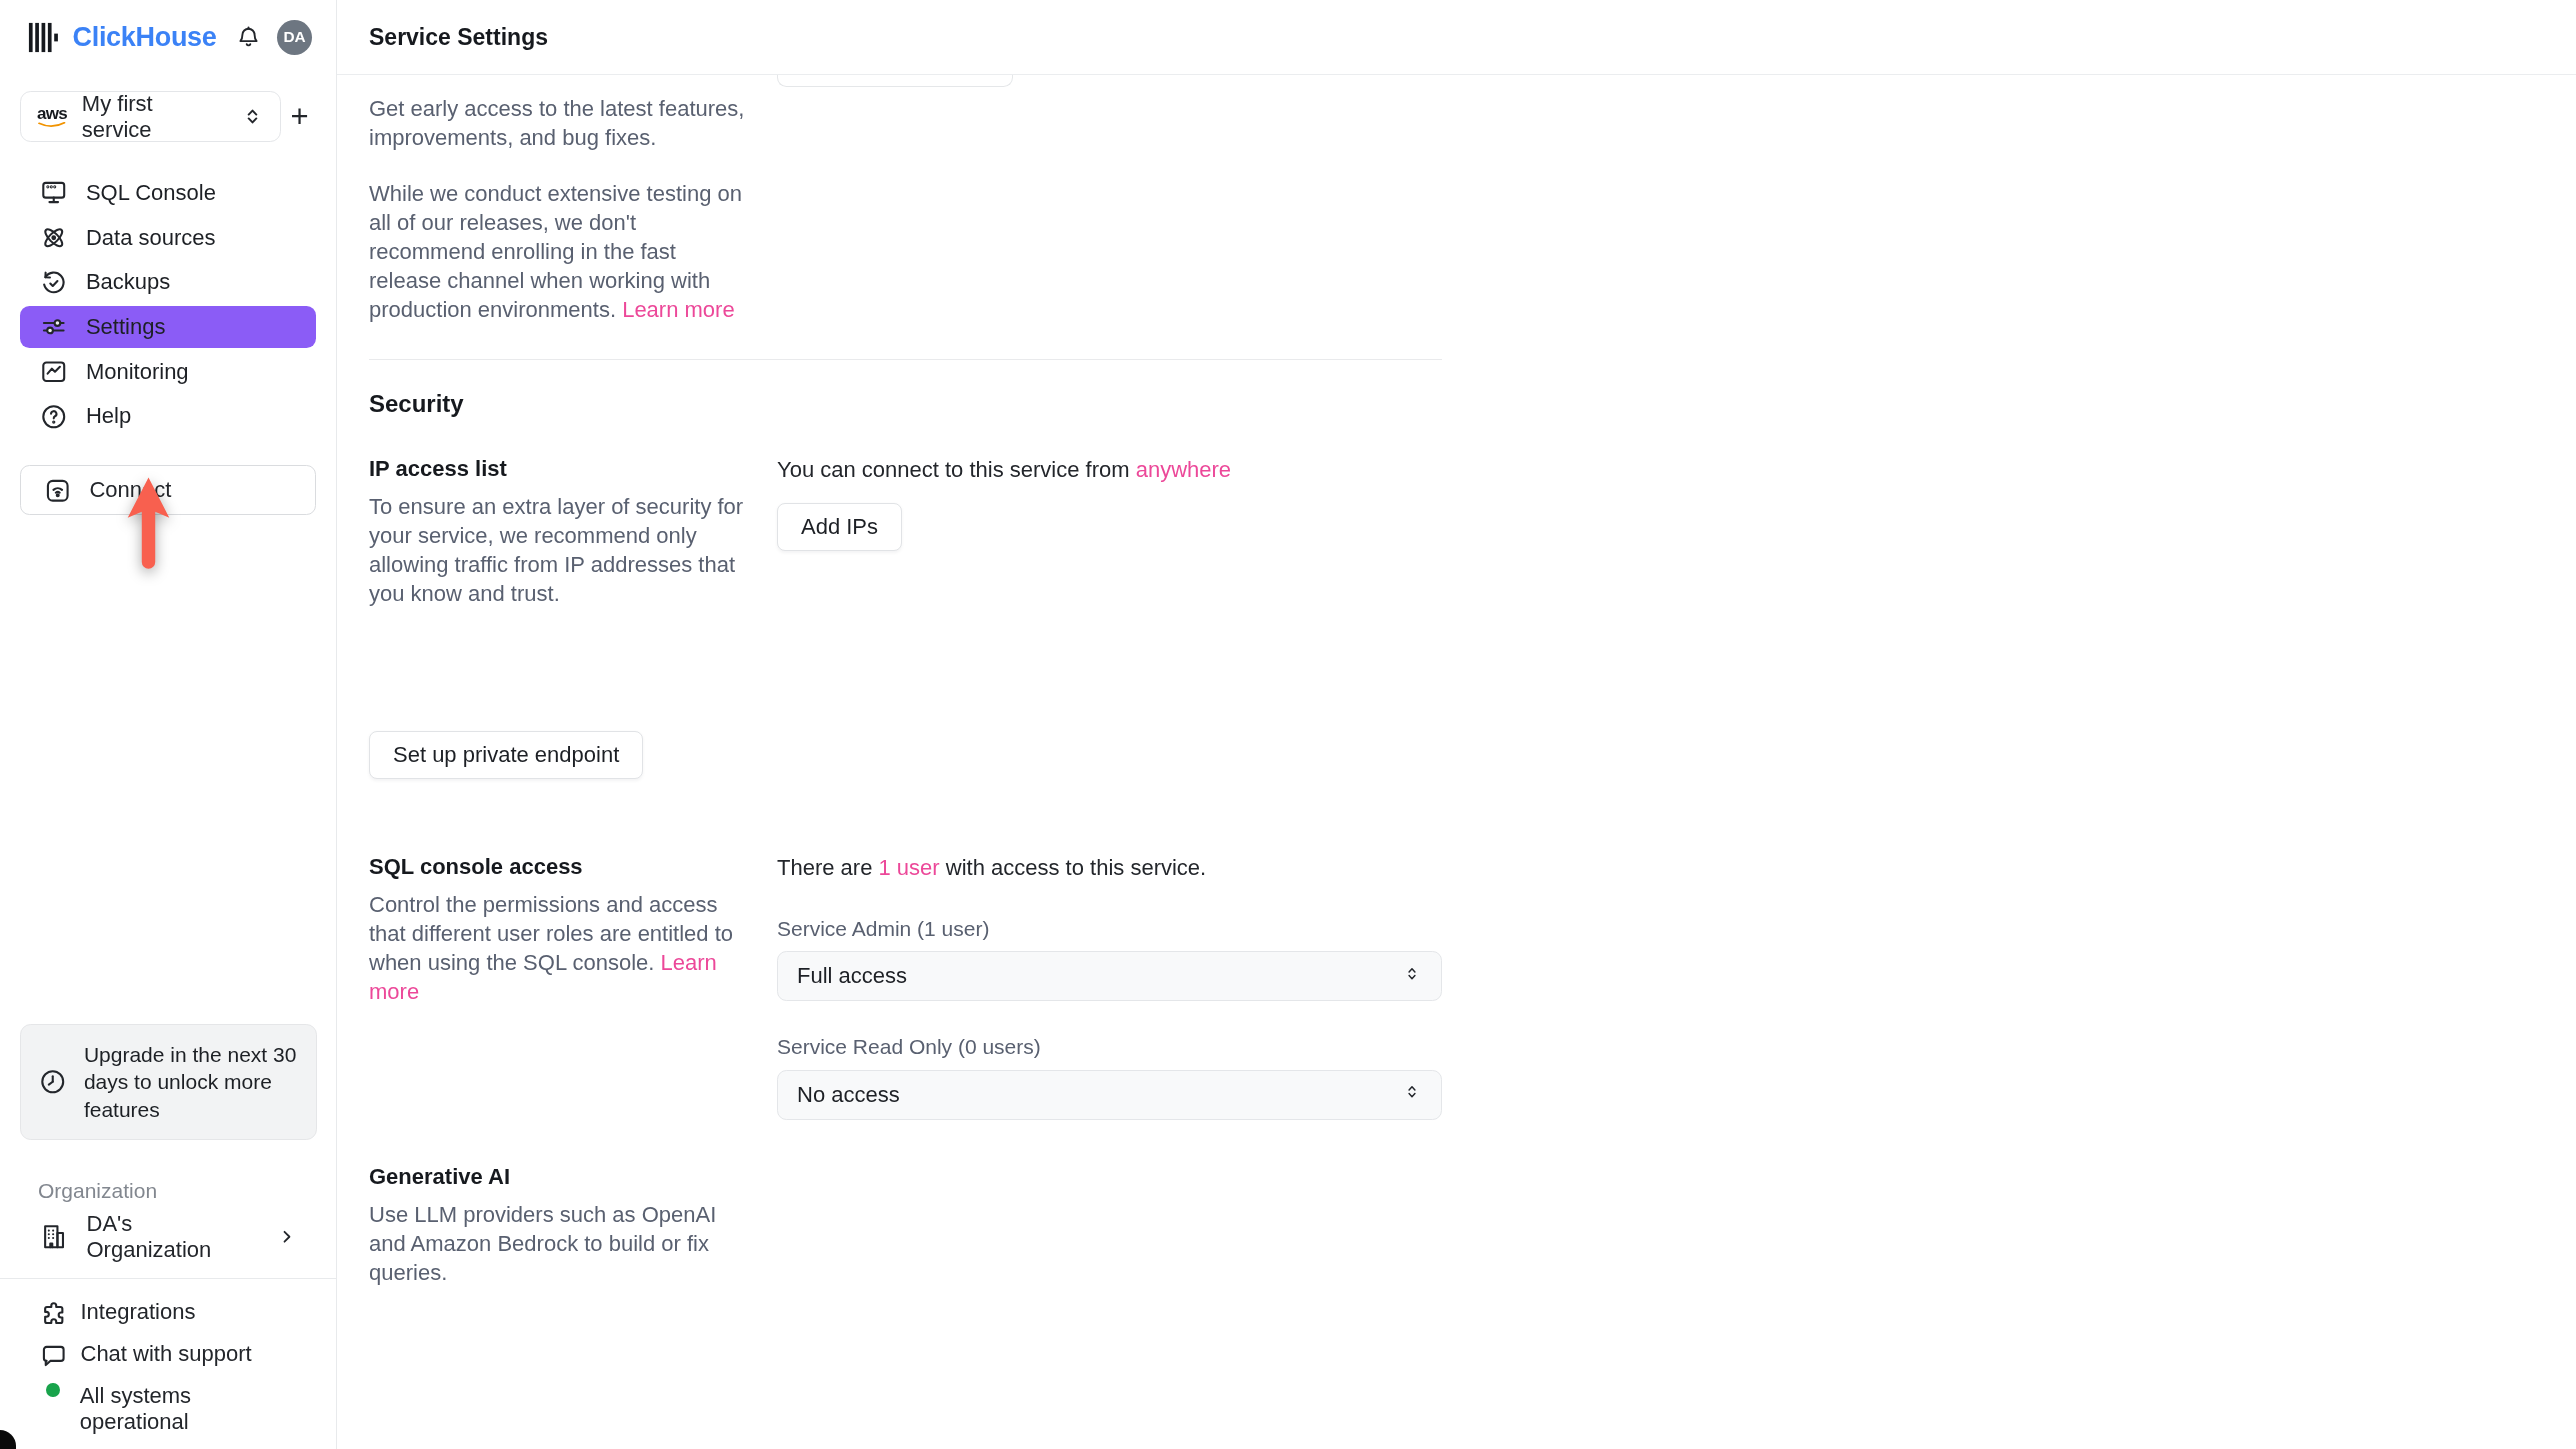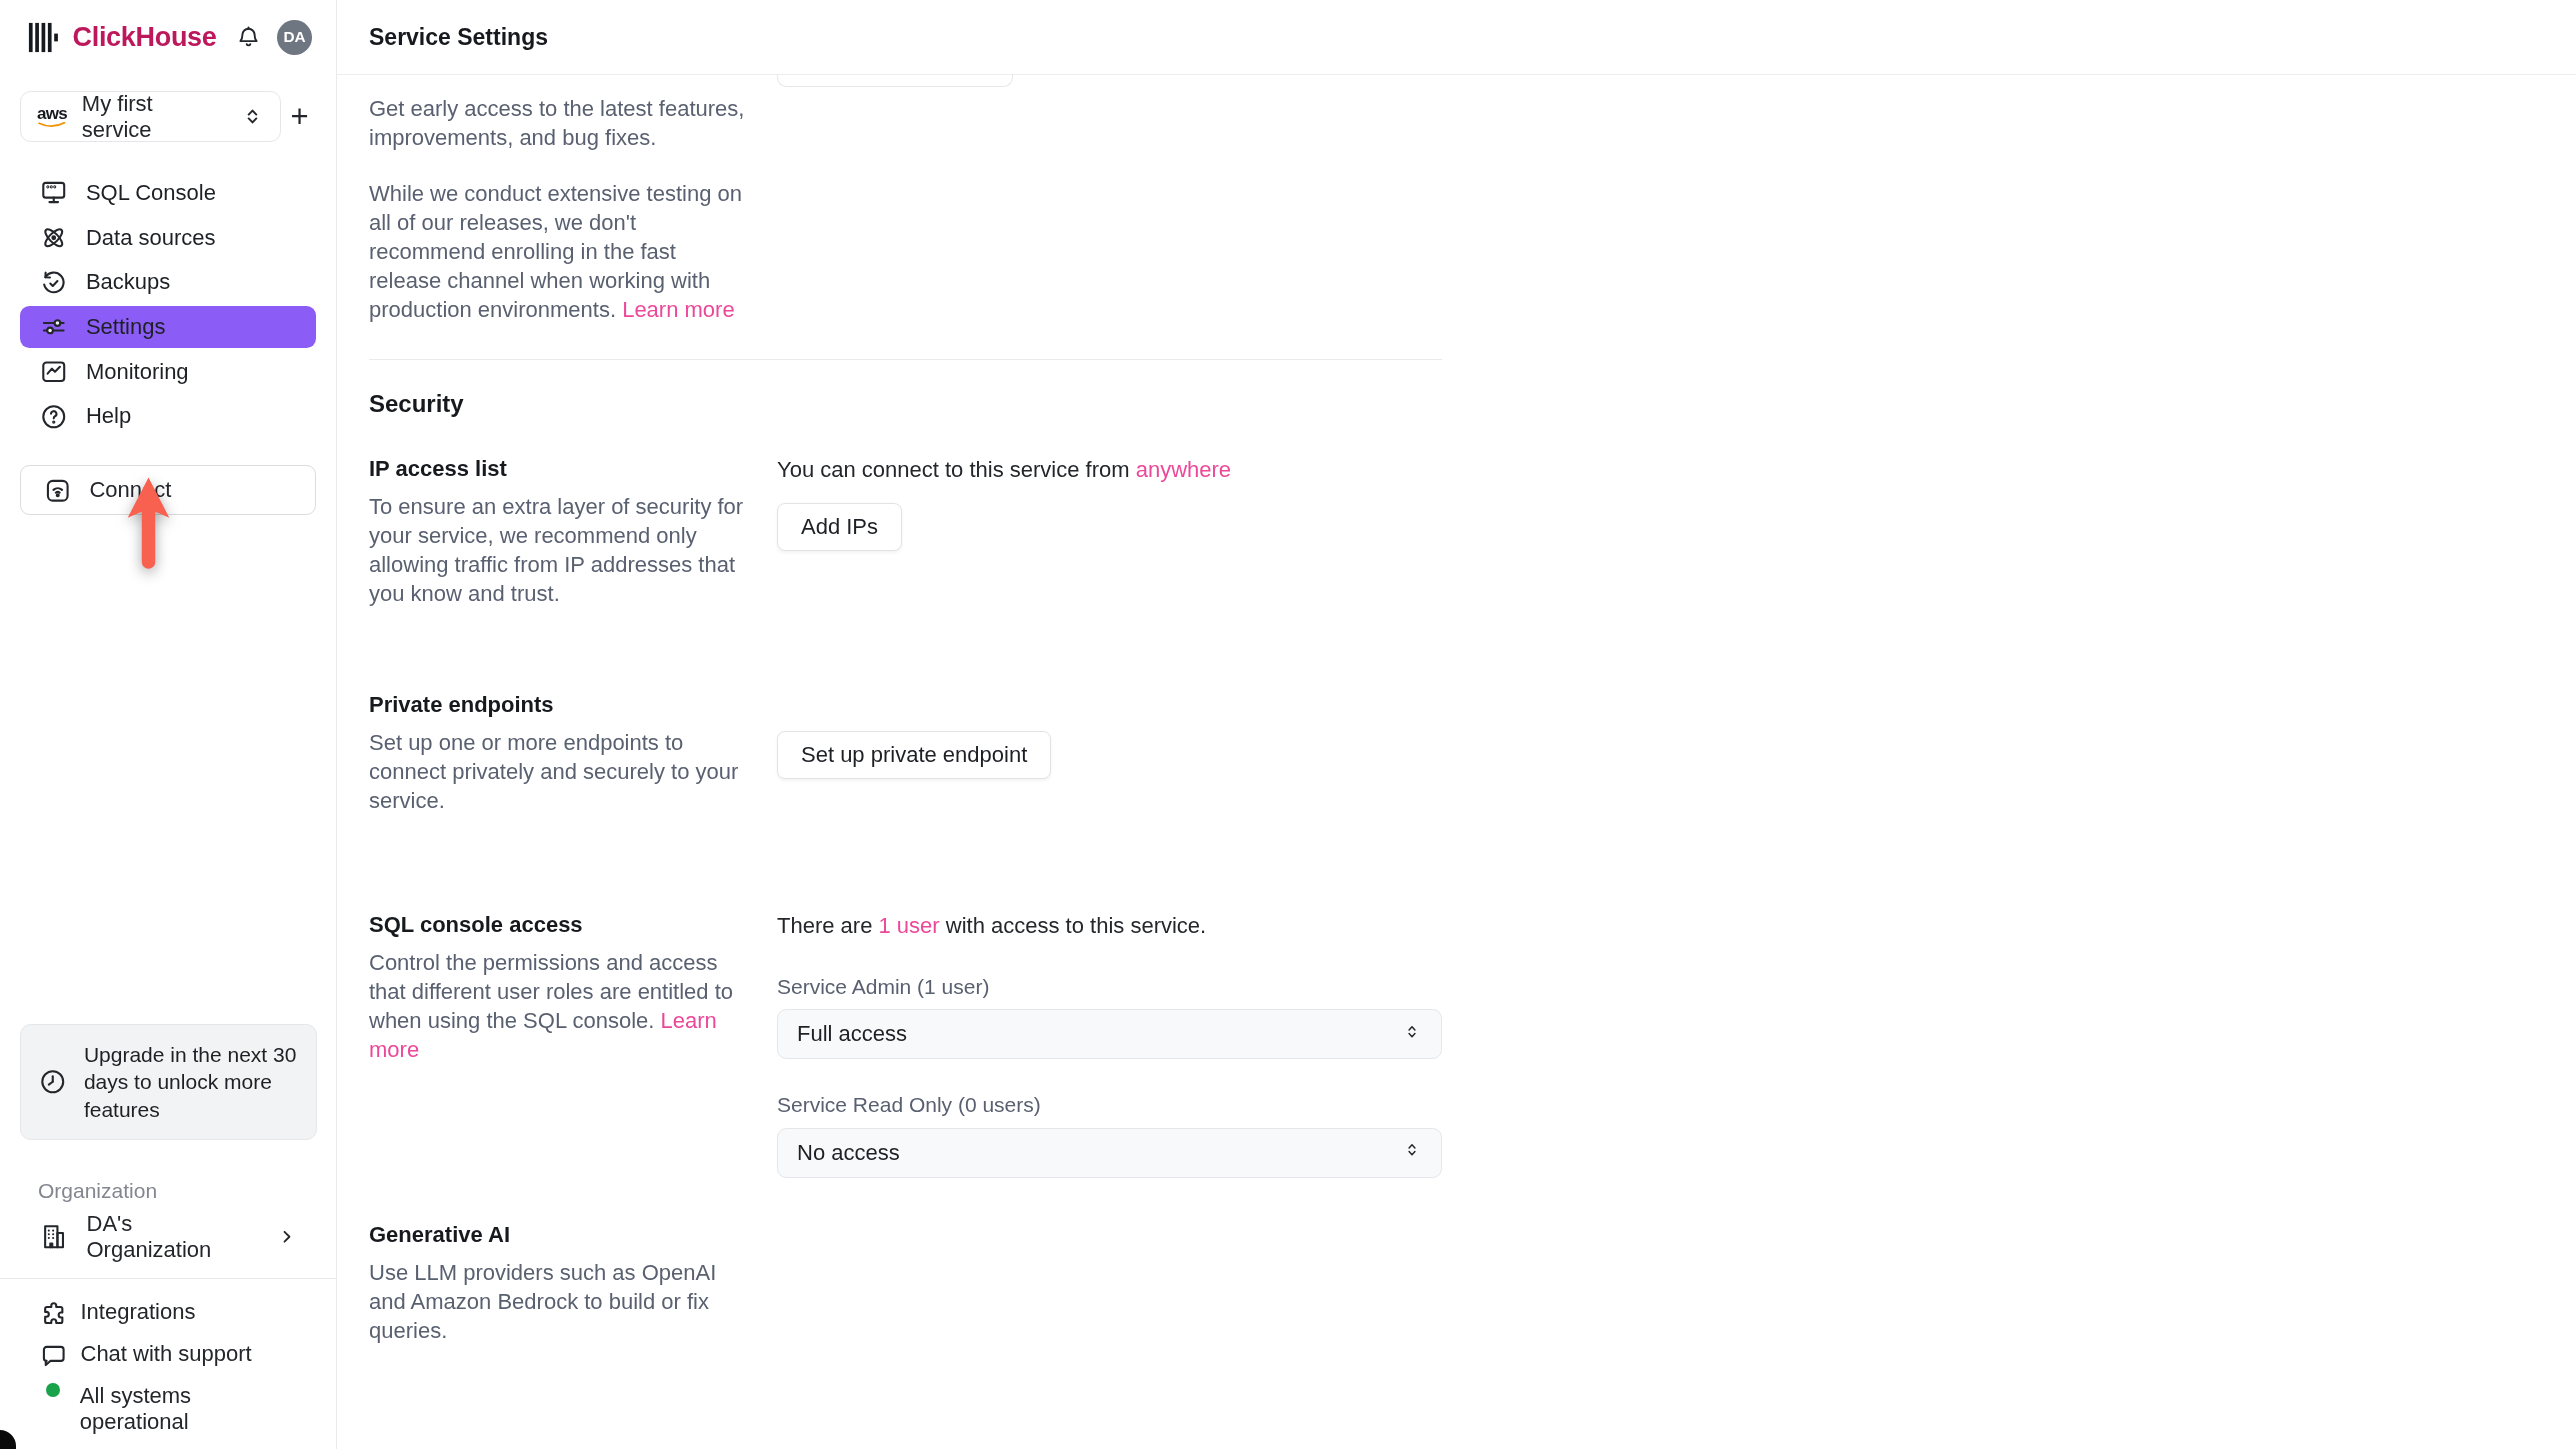--- a/index.html
+++ b/index.html
@@ -14,21 +14,21 @@
   .app { display:flex; width:2576px; height:1449px; }
 
   
   .sidebar {
     width:337px; min-width:337px; height:100%;
     border-right:1.3px solid #e8eaec;
     display:flex; flex-direction:column;
     position:relative; background:#fff;
   }
   .logo-row { display:flex; align-items:center; height:74px; padding:0 24px 0 25.5px; }
-  .brand { font-size:27px; font-weight:700; letter-spacing:-0.3px; margin-left:12px; color:#be185d; }
+  .brand { font-size:27px; font-weight:700; letter-spacing:-0.3px; margin-left:12px; color:#3b82f6; }
   .logo-mark { display:flex; align-items:center; }
   .bell { margin-left:auto; display:flex; align-items:center; }
   .avatar {
     width:35px; height:35px; border-radius:50%;
     background:#6d7681; color:#fff; font-weight:700; font-size:15.4px;
     display:flex; align-items:center; justify-content:center; margin-left:14.8px;
   }
   .selector-row { display:flex; align-items:center; margin:17.4px 19px 0 20px; gap:1px; }
   .service-select {
     flex:1; height:51px; border:1.3px solid #e4e6e9; border-radius:10.7px;
@@ -344,24 +344,20 @@
           <p class="desc mt-desc">To ensure an extra layer of security for your service, we recommend only allowing traffic from IP addresses that you know and trust.</p>
         </div>
         <div>
           <div class="connect-from"><span>You can connect to this service from </span><a href="#" class="link">anywhere</a></div>
           <button class="btn addips">Add IPs</button>
         </div>
       </div>
 
       <div class="row row-pe">
         <div>
-          <div class="row-heading">Private endpoints</div>
-          <p class="desc mt-desc">Set up one or more endpoints to connect privately and securely to your service.</p>
-        </div>
-        <div>
           <button class="btn pe-btn">Set up private endpoint</button>
         </div>
       </div>
 
       <div class="row row-sql">
         <div>
           <div class="row-heading">SQL console access</div>
           <p class="desc mt-desc"><span>Control the permissions and access that different user roles are entitled to when using the SQL console. </span><a href="#" class="link">Learn more</a></p>
         </div>
         <div>

